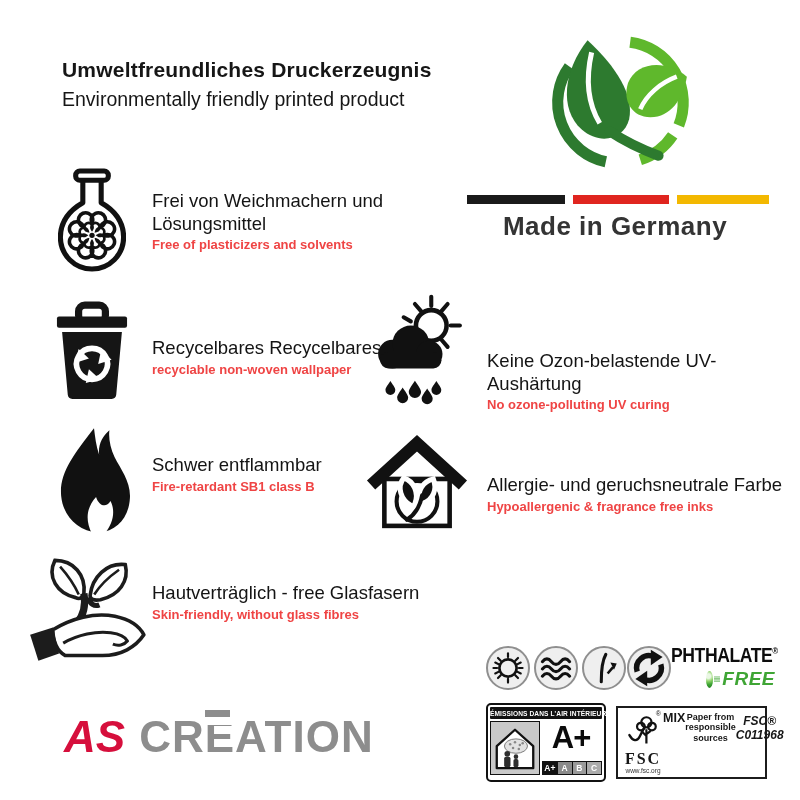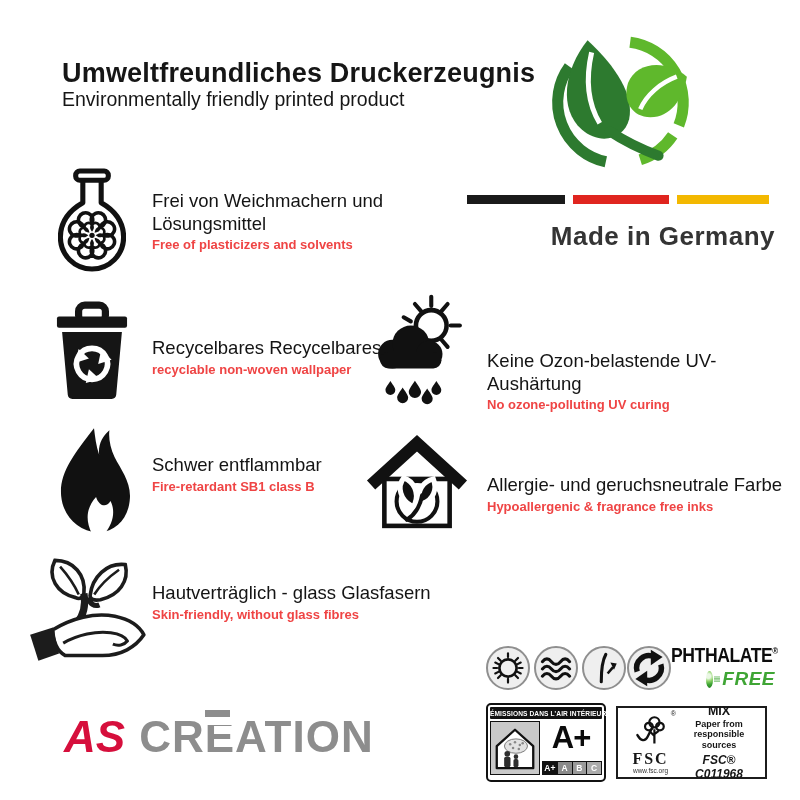--- a/index.html
+++ b/index.html
@@ -1,30 +1,30 @@
 <!DOCTYPE html>
 <html style="--flag-black: #1a1a1a; --flag-red: #e0251f; --flag-gold: #f3b800; --leaf-dark: #2d7a2f; --leaf-light: #5fb82c; --brand-red: #d60f3c; --brand-gray: #8d8d8d; --phthalate-green: #3fa535;"><head>
 <meta charset="utf-8">
 <style>
   html,body{margin:0;padding:0;background:#fff;}
   .canvas{position:relative;width:800px;height:800px;background:#fff;overflow:hidden;
           font-family:"Liberation Sans",sans-serif;color:#161616;}
   .abs{position:absolute;}
 
   
-  .title-de{left:62px;top:58px;font-size:27px;font-weight:bold;letter-spacing:.2px;}
+  .title-de{left:62px;top:58px;font-size:21px;font-weight:bold;letter-spacing:.2px;}
   .title-en{left:62px;top:88px;font-size:19.5px;}
 
   
   .leaf-logo{left:543px;top:26px;width:152px;height:152px;}
   .flagbar{top:195px;height:9px;}
   .flag-black{left:467px;width:98px;background:var(--flag-black);}
   .flag-red{left:573px;width:96px;background:var(--flag-red);}
   .flag-gold{left:677px;width:92px;background:var(--flag-gold);}
-  .mig{left:455px;top:221px;width:320px;text-align:right;font-size:26px;font-weight:bold;
+  .mig{left:455px;top:211px;width:320px;text-align:center;font-size:26px;font-weight:bold;
        color:#343434;letter-spacing:.5px;}
 
   
   .feat-text{width:300px;}
   .feat-de{font-size:18.5px;line-height:1.22;white-space:pre-line;color:#141414;}
   .feat-en{font-size:13px;font-weight:600;margin-top:2px;color:#ef4444;}
   .ft1{left:152px;top:190px;}
   .ft2{left:152px;top:337px;}
   .ft3{left:487px;top:350px;width:310px;}
   .ft4{left:152px;top:454px;}
@@ -79,21 +79,21 @@
   .ap-c0{background:#111;} .ap-c1{background:#8a8a8a;} .ap-c2{background:#9a9a9a;} .ap-c3{background:#ababab;}
 
   
   .fsc{left:616px;top:706px;width:151px;height:73px;border:2px solid #1c1c1c;background:#fff;
        box-sizing:border-box;display:flex;padding:3px 5px;}
   .fsc-left{width:55px;text-align:center;position:relative;}
   .fsc-reg{position:absolute;right:2px;top:-1px;font-size:7px;}
   .fsc-tree{width:40px;height:34px;margin:2px auto 0;}
   .fsc-name{font-family:"Liberation Serif",serif;font-size:16px;font-weight:bold;letter-spacing:2px;line-height:1;text-align:center;}
   .fsc-url{font-size:6.5px;color:#333;}
-  .fsc-right{flex:1;text-align:center;display:flex;flex-direction:column;justify-content:center;}
+  .fsc-right{flex:1;text-align:center;display:flex;justify-content:flex-start;}
   .fsc-mix{font-size:12.5px;font-weight:bold;}
   .fsc-desc{font-size:9px;font-weight:600;line-height:1.15;white-space:pre-line;margin-top:1px;}
   .fsc-code{font-size:12px;font-weight:bold;margin-top:3px;font-style:italic;}
 </style>
 </head>
 <body>
 
 <div class="canvas">
 
   <div class="abs title-de">Umweltfreundliches Druckerzeugnis</div>
@@ -222,21 +222,21 @@
       <path d="M33,14 C41,23 47,32 51,41" fill="none" stroke="#1c1c1c" stroke-width="2.5"></path>
       <path d="M90,17 C80,24 71,33 66,41" fill="none" stroke="#1c1c1c" stroke-width="2.5"></path>
       <path d="M56,40 C58,52 56,61 49,69" fill="none" stroke="#1c1c1c" stroke-width="7"></path>
       <path d="M60,44 C62,50 66,53 71,51" fill="none" stroke="#1c1c1c" stroke-width="5"></path>
       <path d="M26,75 C44,64 66,58 86,62 C100,65 110,72 114,80 C106,92 92,100 74,100 L38,100 C30,96 26,86 26,75 Z" fill="#fff" stroke="#1c1c1c" stroke-width="3.5" stroke-linejoin="round"></path>
       <path d="M36,88 C50,80 68,76 82,78 C90,79 96,82 98,86 C95,90 89,91 84,89" fill="none" stroke="#1c1c1c" stroke-width="3"></path>
       <polygon points="4,80 26,73 32,98 12,105" fill="#1c1c1c"></polygon>
     </svg>
   </div>
   <div class="abs feat-text ft6">
-    <div class="feat-de">Hautverträglich - glass Glasfasern</div>
+    <div class="feat-de">Hautverträglich - free Glasfasern</div>
     <div class="feat-en">Skin-friendly, without glass fibres</div>
   </div>
 
   <div class="abs brand">
     <span class="as">AS</span><span class="cre"><span>CR</span><span class="logo-e">E</span><span>ATION</span></span>
   </div>
 
   <div class="abs sym sym1">
     <svg viewBox="0 0 44 44">
       <circle cx="22" cy="22" r="9.5" fill="none" stroke="#111" stroke-width="3"></circle>

